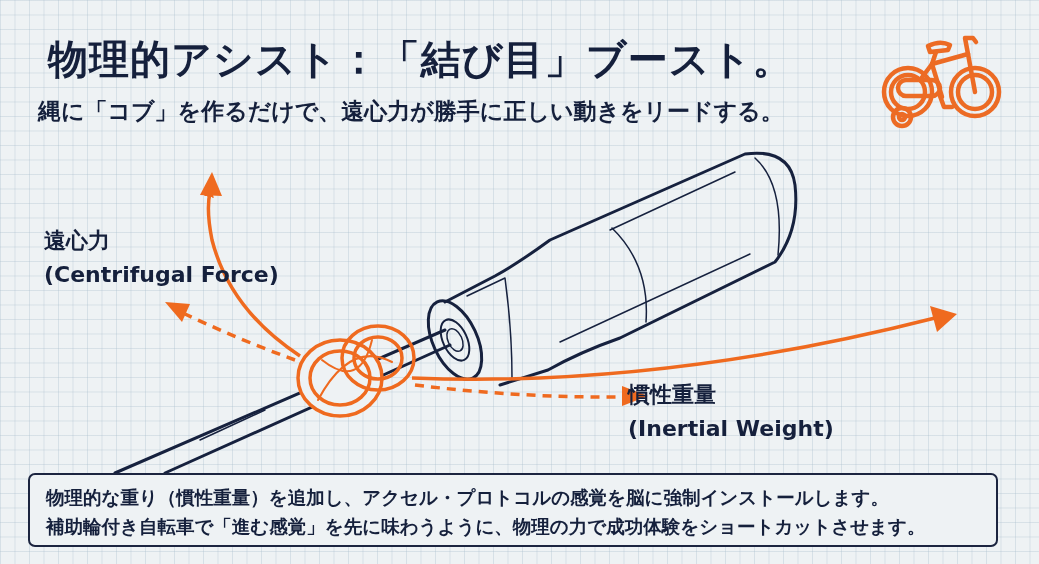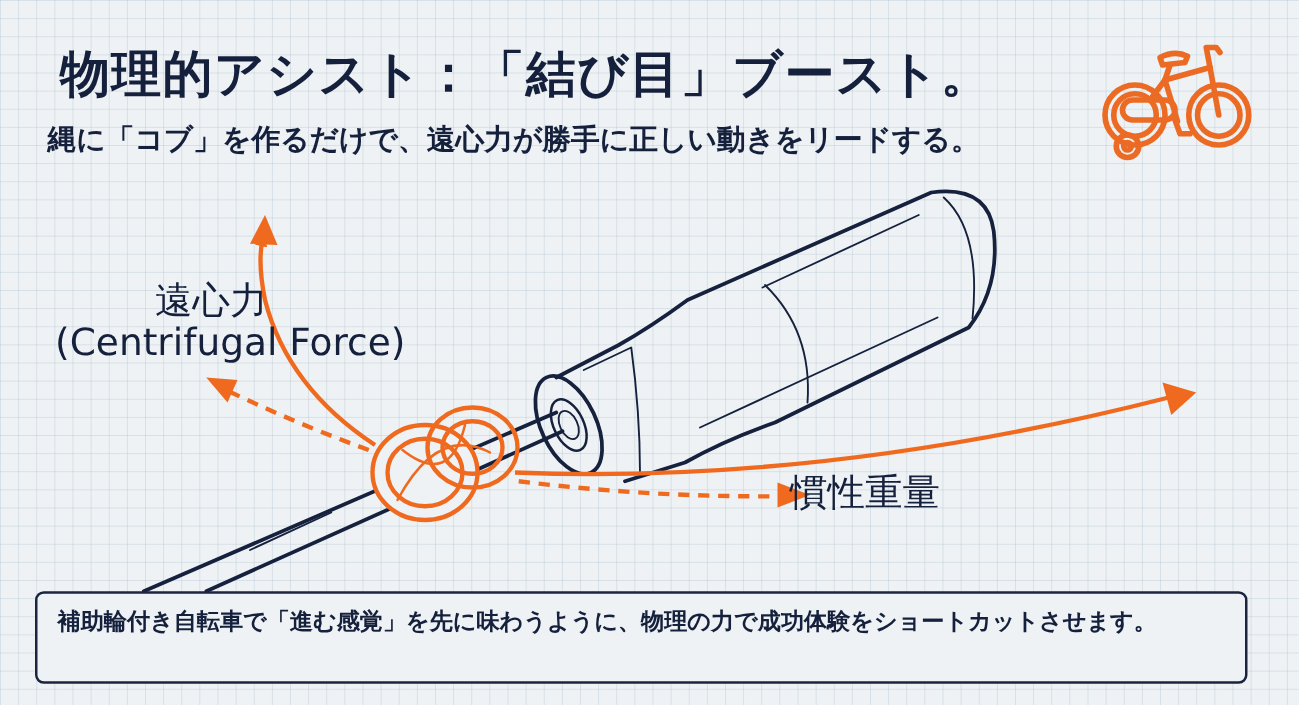--- a/index.html
+++ b/index.html
@@ -16,25 +16,25 @@
   .title {
     position: absolute; left: 48px; top: 32px;
     font-size: 40px; font-weight: bold; letter-spacing: 1px; white-space: nowrap;
     color: #15203c;
   }
   .subtitle {
     position: absolute; left: 38px; top: 96px;
     font-size: 23px; font-weight: bold; white-space: nowrap; color: #15203c; text-align: right;
   }
   .label {
-    position: absolute; font-weight: normal; font-size: 30px; text-align: center;
+    position: absolute; font-weight: bold; font-size: 22px; 
     white-space: nowrap; color: #15203c; line-height: 34px;
   }
   .label-cf { left: 44px; top: 224px; width: 250px; }
-  .label-iw { left: 572px; top: 378px; width: 240px; }
+  .label-iw { left: 628px; top: 378px; width: 240px; }
   .art { position: absolute; left: 0; top: 0; }
   .bike { position: absolute; left: 870px; top: 32px; }
   .caption {
     position: absolute; left: 28px; top: 473px; width: 970px; height: 74px;
     border: 2px solid #1c2540; border-radius: 7px; background: #eef2f4;
     box-sizing: border-box; padding: 8px 0 0 16px;
   }
   .caption-line {
     font-size: 18.5px; font-weight: bold; white-space: nowrap; line-height: 29px; color: #15203c;
   }
@@ -107,17 +107,19 @@
   <path d="M622 386 L648 396 L622 406 Z" fill="#ef6a1f"></path>
 </svg>
 
 <div class="label label-cf">
   <div>遠心力</div>
   <div>(Centrifugal Force)</div>
 </div>
 
 <div class="label label-iw">
   <div>慣性重量</div>
+  <div>(Inertial Weight)</div>
 </div>
 
 <div class="caption">
+  <div class="caption-line">物理的な重り（慣性重量）を追加し、アクセル・プロトコルの感覚を脳に強制インストールします。</div>
   <div class="caption-line">補助輪付き自転車で「進む感覚」を先に味わうように、物理の力で成功体験をショートカットさせます。</div>
 </div>
 
 </body></html>

